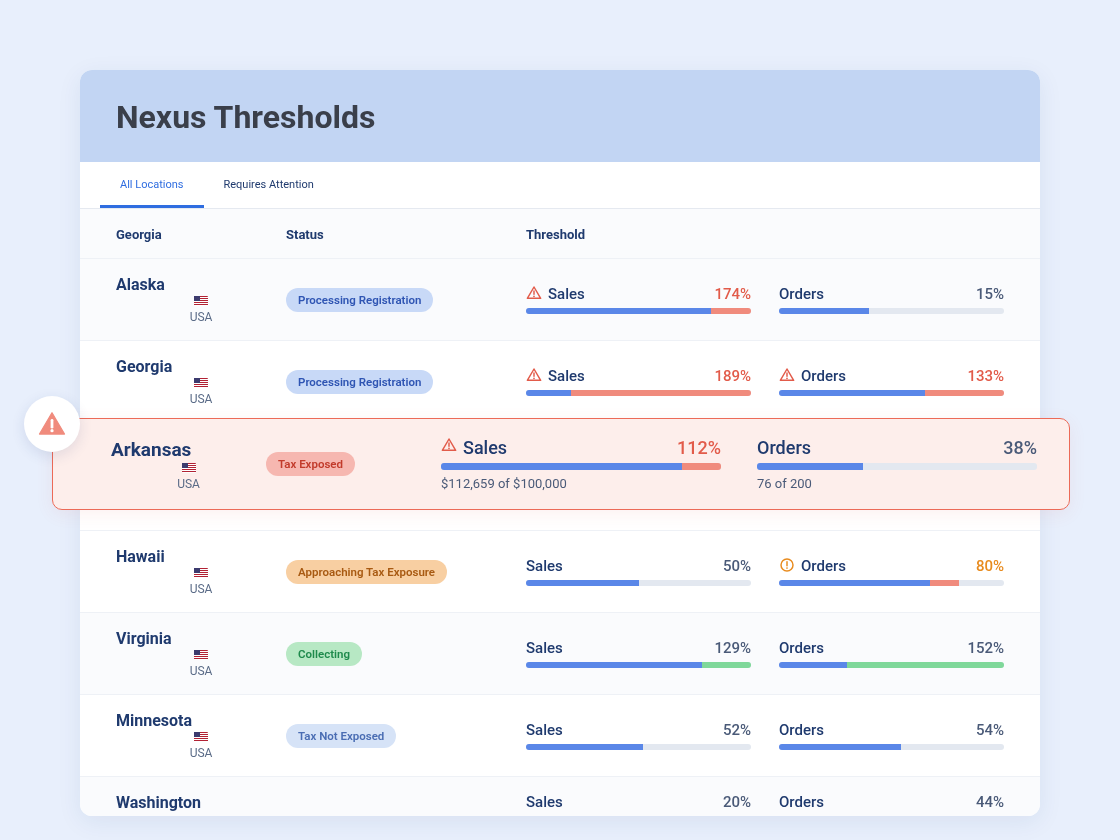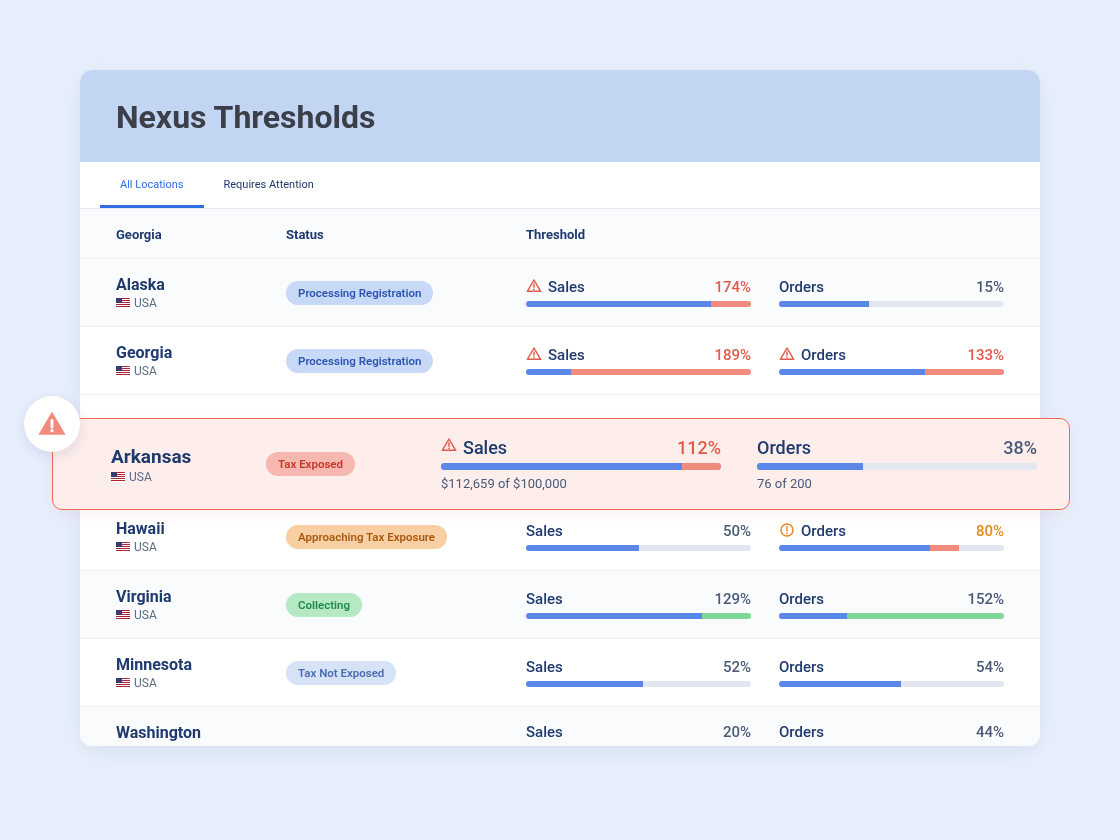--- a/index.html
+++ b/index.html
@@ -72,20 +72,21 @@
     font-weight: 700;
     color: #1f3a6e;
   }
   .loc-country {
     font-size: 12px;
     color: #5a6b87;
     margin-top: 2px;
     display: flex;
     align-items: center;
     gap: 4px;
+    flex-direction: column;
   }
   .flag {
     display: inline-block;
     width: 14px; height: 10px;
     background: linear-gradient(to bottom, #b22234 0 10%, #fff 10% 20%, #b22234 20% 30%, #fff 30% 40%, #b22234 40% 50%, #fff 50% 60%, #b22234 60% 70%, #fff 70% 80%, #b22234 80% 90%, #fff 90% 100%);
     position: relative;
     border-radius: 1px;
   }
   .flag::before {
     content: "";

